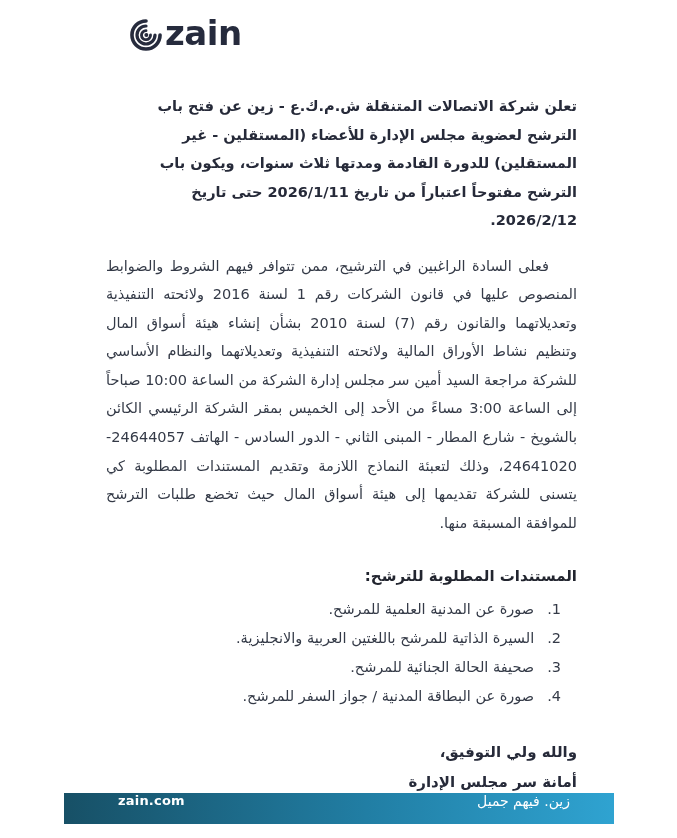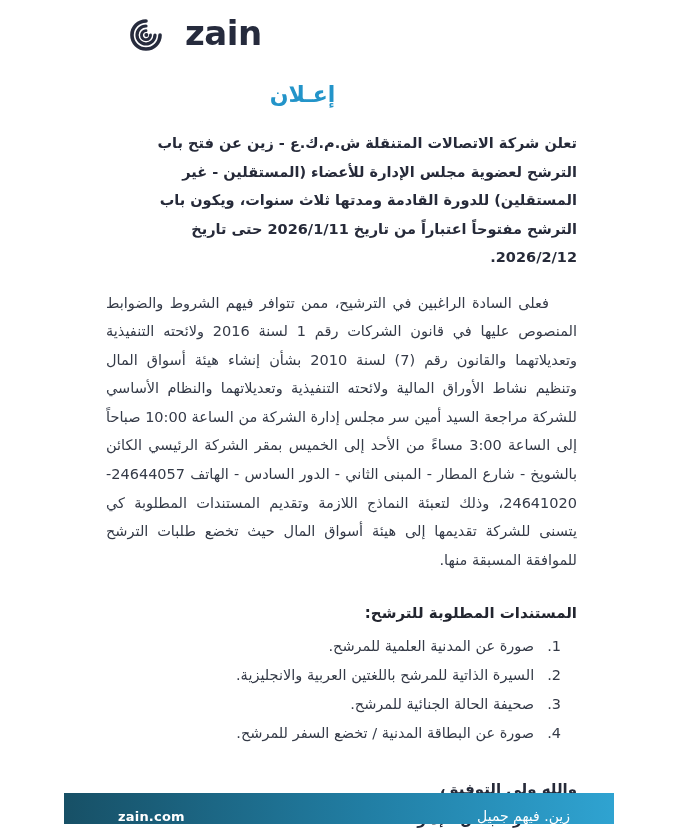--- a/index.html
+++ b/index.html
@@ -5,41 +5,41 @@
   * { margin:0; padding:0; box-sizing:border-box; }
   html,body { background:#ffffff; }
   body { font-family:"DejaVu Sans", sans-serif; }
   .page {
     position:relative; width:677px; height:838px; margin:0 auto;
     background:#ffffff; overflow:hidden;
   }
   
   .logo-row {
     position:absolute; top:16px; left:128px;
-    display:flex; align-items:center; gap:21px;
+    display:flex; align-items:center; gap:1px;
   }
   .logo-swirl { width:36px; height:36px; display:block; }
   .logo-word {
     font-size:34px; font-weight:bold; color:#262b3d;
     letter-spacing:-0.5px; line-height:1; padding-bottom:4px;
   }
   
   .title-block {
     padding-top:82px; text-align:center; padding-right:72px;
     font-weight:bold;
   }
   .title-line1 { font-size:22px; line-height:26px; }
   .title-line2 { font-size:21px; line-height:31px; }
   
   .content {
     direction:rtl; text-align:right;
     padding:0 100px 0 106px;
   }
   .para-intro {
-    margin-top:21px;
+    margin-top:10px;
     font-weight:bold; color:#262a39;
     font-size:14.5px; line-height:28.5px;
   }
   .para-details {
     margin-top:17px;
     color:#343a47;
     font-size:14.5px; line-height:28.6px;
     text-align:justify; text-indent:28px;
   }
   .docs-heading {
@@ -50,21 +50,21 @@
   .docs-list { margin-top:8px; padding-right:16px; }
   .doc-item {
     display:flex; gap:13px; align-items:baseline;
     color:#343a47; font-size:14.5px; line-height:29px;
   }
   .doc-num { color:#343a47; }
   .closing { margin-top:26px; font-weight:bold; color:#262a39; font-size:15px; line-height:30px; }
   
   .footer-bar {
     position:absolute; left:64px; right:63px; bottom:14px; height:31px;
-    display:flex; align-items:flex-end; justify-content:space-between;
+    display:flex; align-items:flex-start; justify-content:space-between;
     padding:0 44px 0 54px;
     color:#ffffff;
   }
   .footer-url { font-size:13px; font-weight:bold; letter-spacing:0.2px; }
   .footer-slogan { font-size:14px; direction:rtl; }
 </style>
 </head>
 <body>
 
 <div class="page">
@@ -75,21 +75,20 @@
         <path d="M50 11 A39 39 0 1 0 89 50" stroke-width="10"></path>
         <path d="M50 25 A25 25 0 1 0 75 50" stroke-width="9"></path>
         <path d="M50 38 A12.5 12.5 0 1 0 62.5 50" stroke-width="8"></path>
       </g>
       <circle cx="51" cy="50" r="5.5" fill="#262b3d"></circle>
     </svg>
     <div class="logo-word">zain</div>
   </div>
 
   <div class="title-block">
-    <div class="title-line1" style="color:#2394c9;" dir="rtl">إعـلان</div>
   </div>
 
   <div class="content">
 
     <p class="para-intro">تعلن شركة الاتصالات المتنقلة ش.م.ك.ع - زين عن فتح باب الترشح لعضوية مجلس الإدارة للأعضاء (المستقلين - غير المستقلين) للدورة القادمة ومدتها ثلاث سنوات، ويكون باب الترشح مفتوحاً اعتباراً من تاريخ 2026/1/11 حتى تاريخ 2026/2/12.</p>
 
     <p class="para-details">فعلى السادة الراغبين في الترشيح، ممن تتوافر فيهم الشروط والضوابط المنصوص عليها في قانون الشركات رقم 1 لسنة 2016 ولائحته التنفيذية وتعديلاتهما والقانون رقم (7) لسنة 2010 بشأن إنشاء هيئة أسواق المال وتنظيم نشاط الأوراق المالية ولائحته التنفيذية وتعديلاتهما والنظام الأساسي للشركة مراجعة السيد أمين سر مجلس إدارة الشركة من الساعة 10:00 صباحاً إلى الساعة 3:00 مساءً من الأحد إلى الخميس بمقر الشركة الرئيسي الكائن بالشويخ - شارع المطار - المبنى الثاني - الدور السادس - الهاتف 24644057-24641020، وذلك لتعبئة النماذج اللازمة وتقديم المستندات المطلوبة كي يتسنى للشركة تقديمها إلى هيئة أسواق المال حيث تخضع طلبات الترشح للموافقة المسبقة منها.</p>
 
     <div class="docs-heading">المستندات المطلوبة للترشح:</div>
 
@@ -101,21 +100,21 @@
       <div class="doc-item">
         <span class="doc-num">2.</span>
         <span>السيرة الذاتية للمرشح باللغتين العربية والانجليزية.</span>
       </div>
       <div class="doc-item">
         <span class="doc-num">3.</span>
         <span>صحيفة الحالة الجنائية للمرشح.</span>
       </div>
       <div class="doc-item">
         <span class="doc-num">4.</span>
-        <span>صورة عن البطاقة المدنية / تخضع السفر للمرشح.</span>
+        <span>صورة عن البطاقة المدنية / جواز السفر للمرشح.</span>
       </div>
     </div>
 
     <div class="closing">
       <div>والله ولي التوفيق،</div>
       <div>أمانة سر مجلس الإدارة</div>
     </div>
 
   </div>
 

